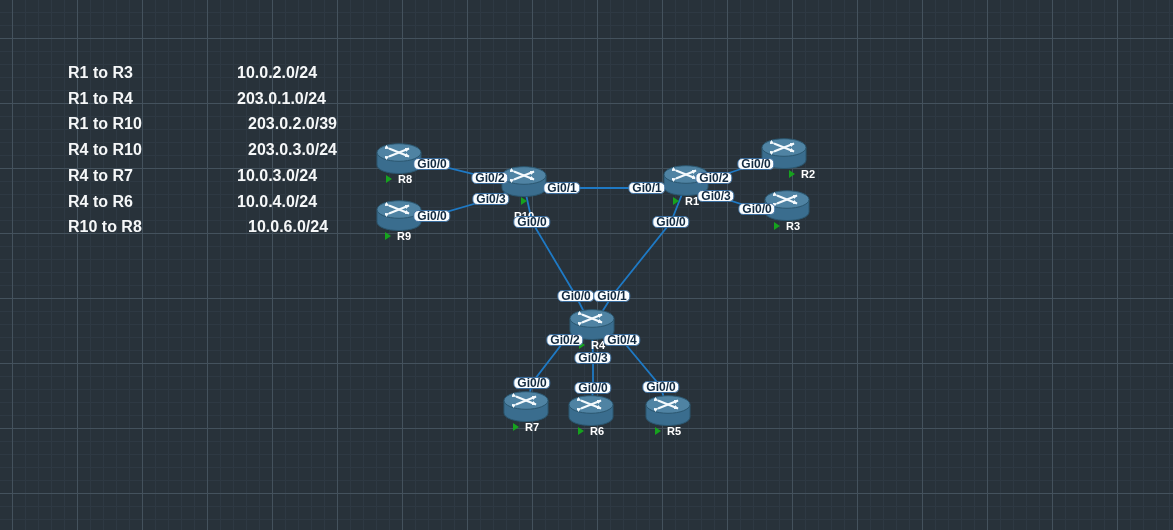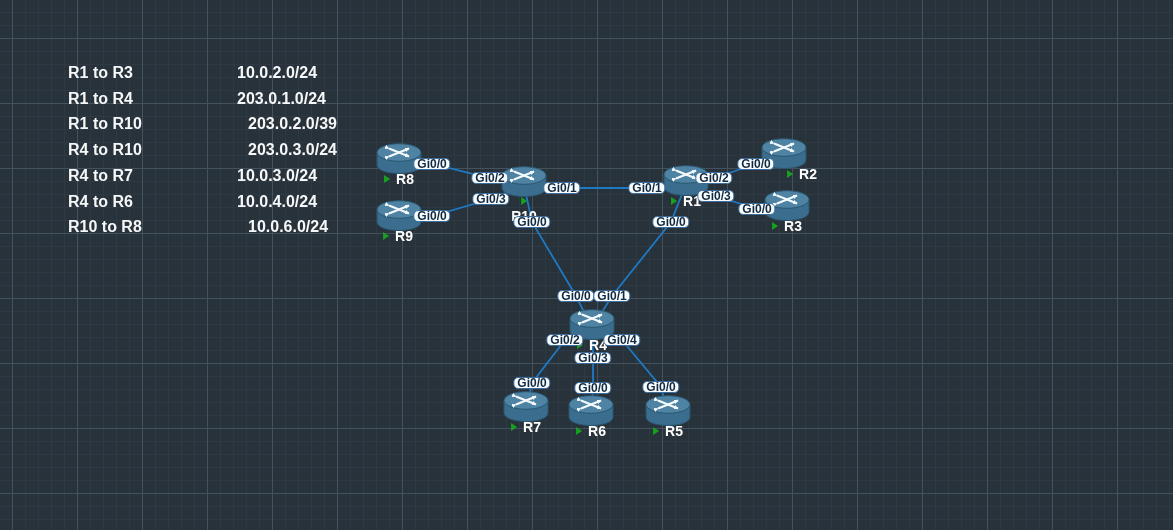--- a/index.html
+++ b/index.html
@@ -24,21 +24,21 @@
     white-space:nowrap;
   }
   .note-row{display:block;}
   .note-pair{display:inline-block;width:169px;}
   .note-row.indent .note-subnet{margin-left:11px;}
   .router{position:absolute;width:46px;height:34px;z-index:3;}
   .router svg{display:block;}
   .node-label{
     position:absolute;z-index:4;transform:translateX(-50%);
     display:flex;align-items:center;gap:6px;
-    color:#ffffff;font-weight:bold;font-size:14px;line-height:10px;
+    color:#ffffff;font-weight:bold;font-size:11px;line-height:10px;
     white-space:nowrap;
   }
   .run-tri{
     width:0;height:0;display:inline-block;
     border-left:6px solid #16a21e;
     border-top:4px solid transparent;
     border-bottom:4px solid transparent;
   }
   .if-pill{
     position:absolute;z-index:5;transform:translate(-50%,-50%);

